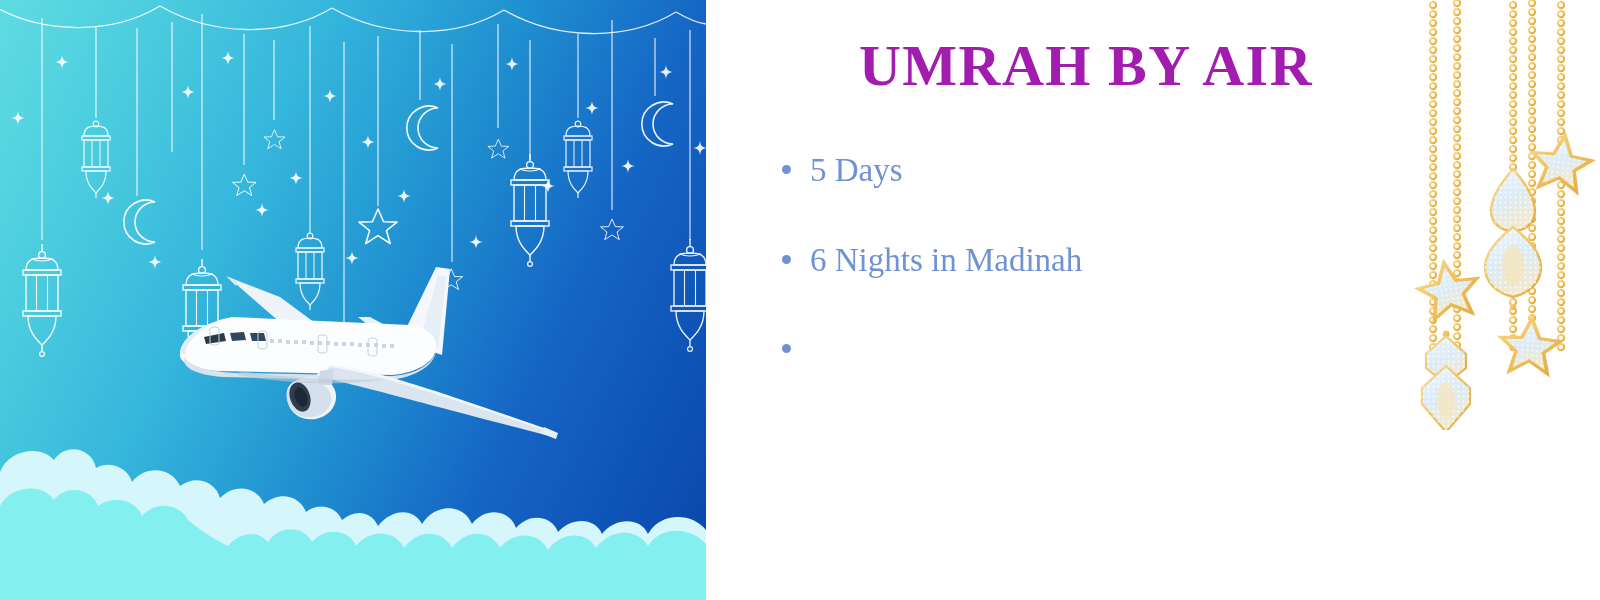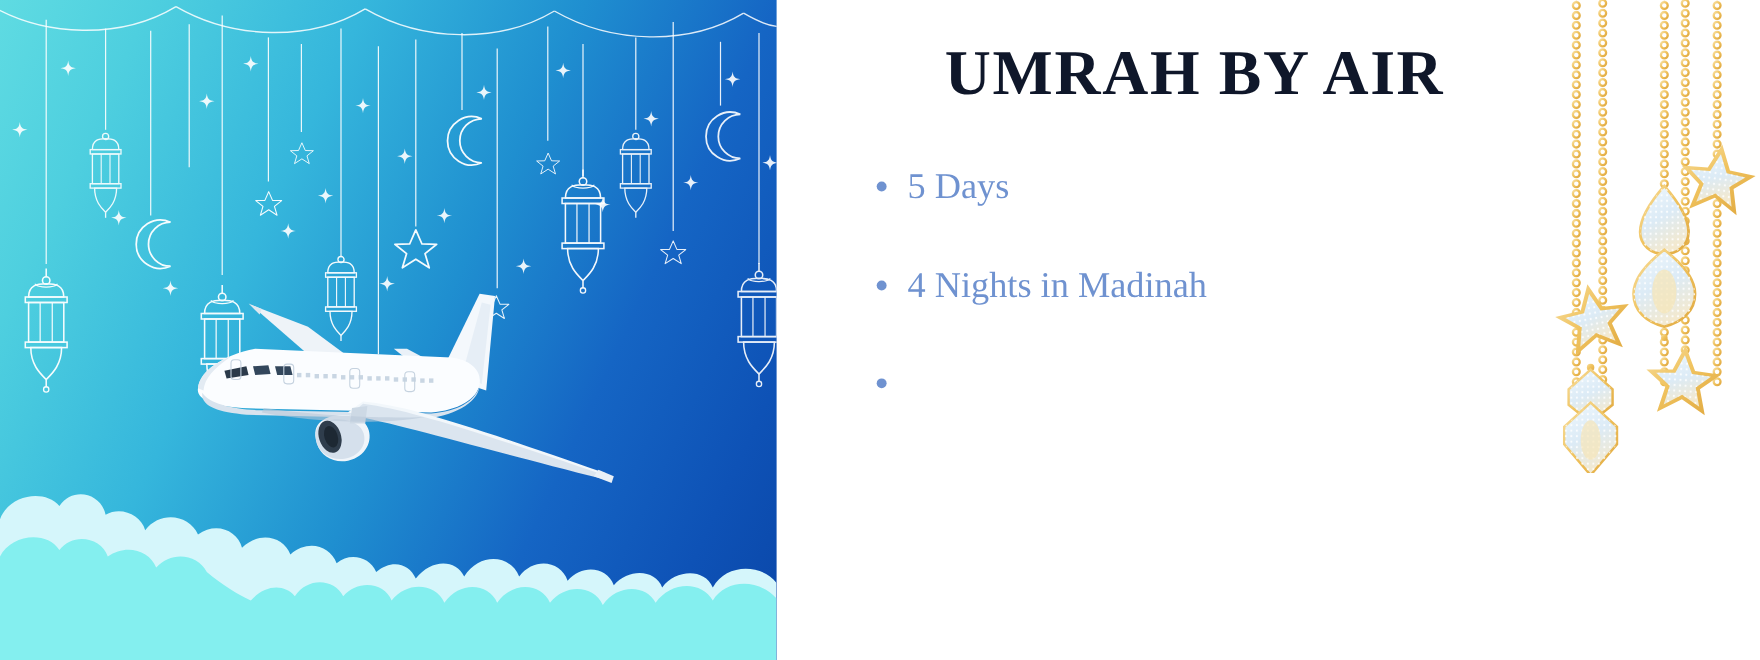--- a/index.html
+++ b/index.html
@@ -10,22 +10,22 @@
   .left-panel{position:absolute;left:0;top:0;width:706px;height:600px;overflow:hidden;
     background:linear-gradient(115deg,#5fdbe2 0%,#4ecfdf 14%,#35b6dc 34%,#1f8fd0 54%,#1565c4 72%,#0e52b6 88%,#0a46a8 100%);}
   .left-panel .ornaments{position:absolute;left:0;top:0;width:706px;height:470px;}
   .left-panel .plane{position:absolute;left:120px;top:245px;width:440px;height:205px;}
   .left-panel .clouds{position:absolute;left:0;bottom:0;width:706px;height:180px;}
 
   
   .content{position:absolute;left:706px;top:0;width:894px;height:600px;}
   .title{position:absolute;left:0;top:34px;width:760px;text-align:center;
     font-family:"Liberation Serif",serif;font-weight:bold;font-size:58px;letter-spacing:1.5px;
-    color:#0f172a;line-height:1.1;}
-  .bullets{position:absolute;left:85px;top:146px;width:640px;list-style:none;margin:0;padding:0;}
+    color:#a21caf;line-height:1.1;}
+  .bullets{position:absolute;left:70px;top:146px;width:640px;list-style:none;margin:0;padding:0;}
   .bullets li{position:relative;padding-left:34px;margin-bottom:40px;
     font-family:"Liberation Serif",serif;font-size:33px;line-height:1.5;color:#6f92d0;}
   .bullets li:last-child{margin-bottom:0;}
   .bullets li .dot{position:absolute;left:6px;top:19px;width:9px;height:9px;border-radius:50%;background:#6f92d0;}
   .ornaments-right{position:absolute;right:0;top:0;width:200px;height:430px;}
 </style>
 </head>
 <body>
 
 <div class="slide">
@@ -226,21 +226,21 @@
 
     <div class="title">UMRAH BY AIR</div>
 
     <ul class="bullets">
       <li>
         <span class="dot"></span>
         <span>5 Days</span>
       </li>
       <li>
         <span class="dot"></span>
-        <span>4 Nights in Madinah</span>
+        <span>6 Nights in Madinah</span>
       </li>
       <li>
         <span class="dot"></span>
       </li>
     </ul>
 
     <svg class="ornaments-right" viewBox="0 0 200 430">
       <defs>
         <linearGradient id="goldG" x1="0" y1="0" x2="1" y2="1">
           <stop offset="0%" stop-color="#f7dfa2"></stop>

